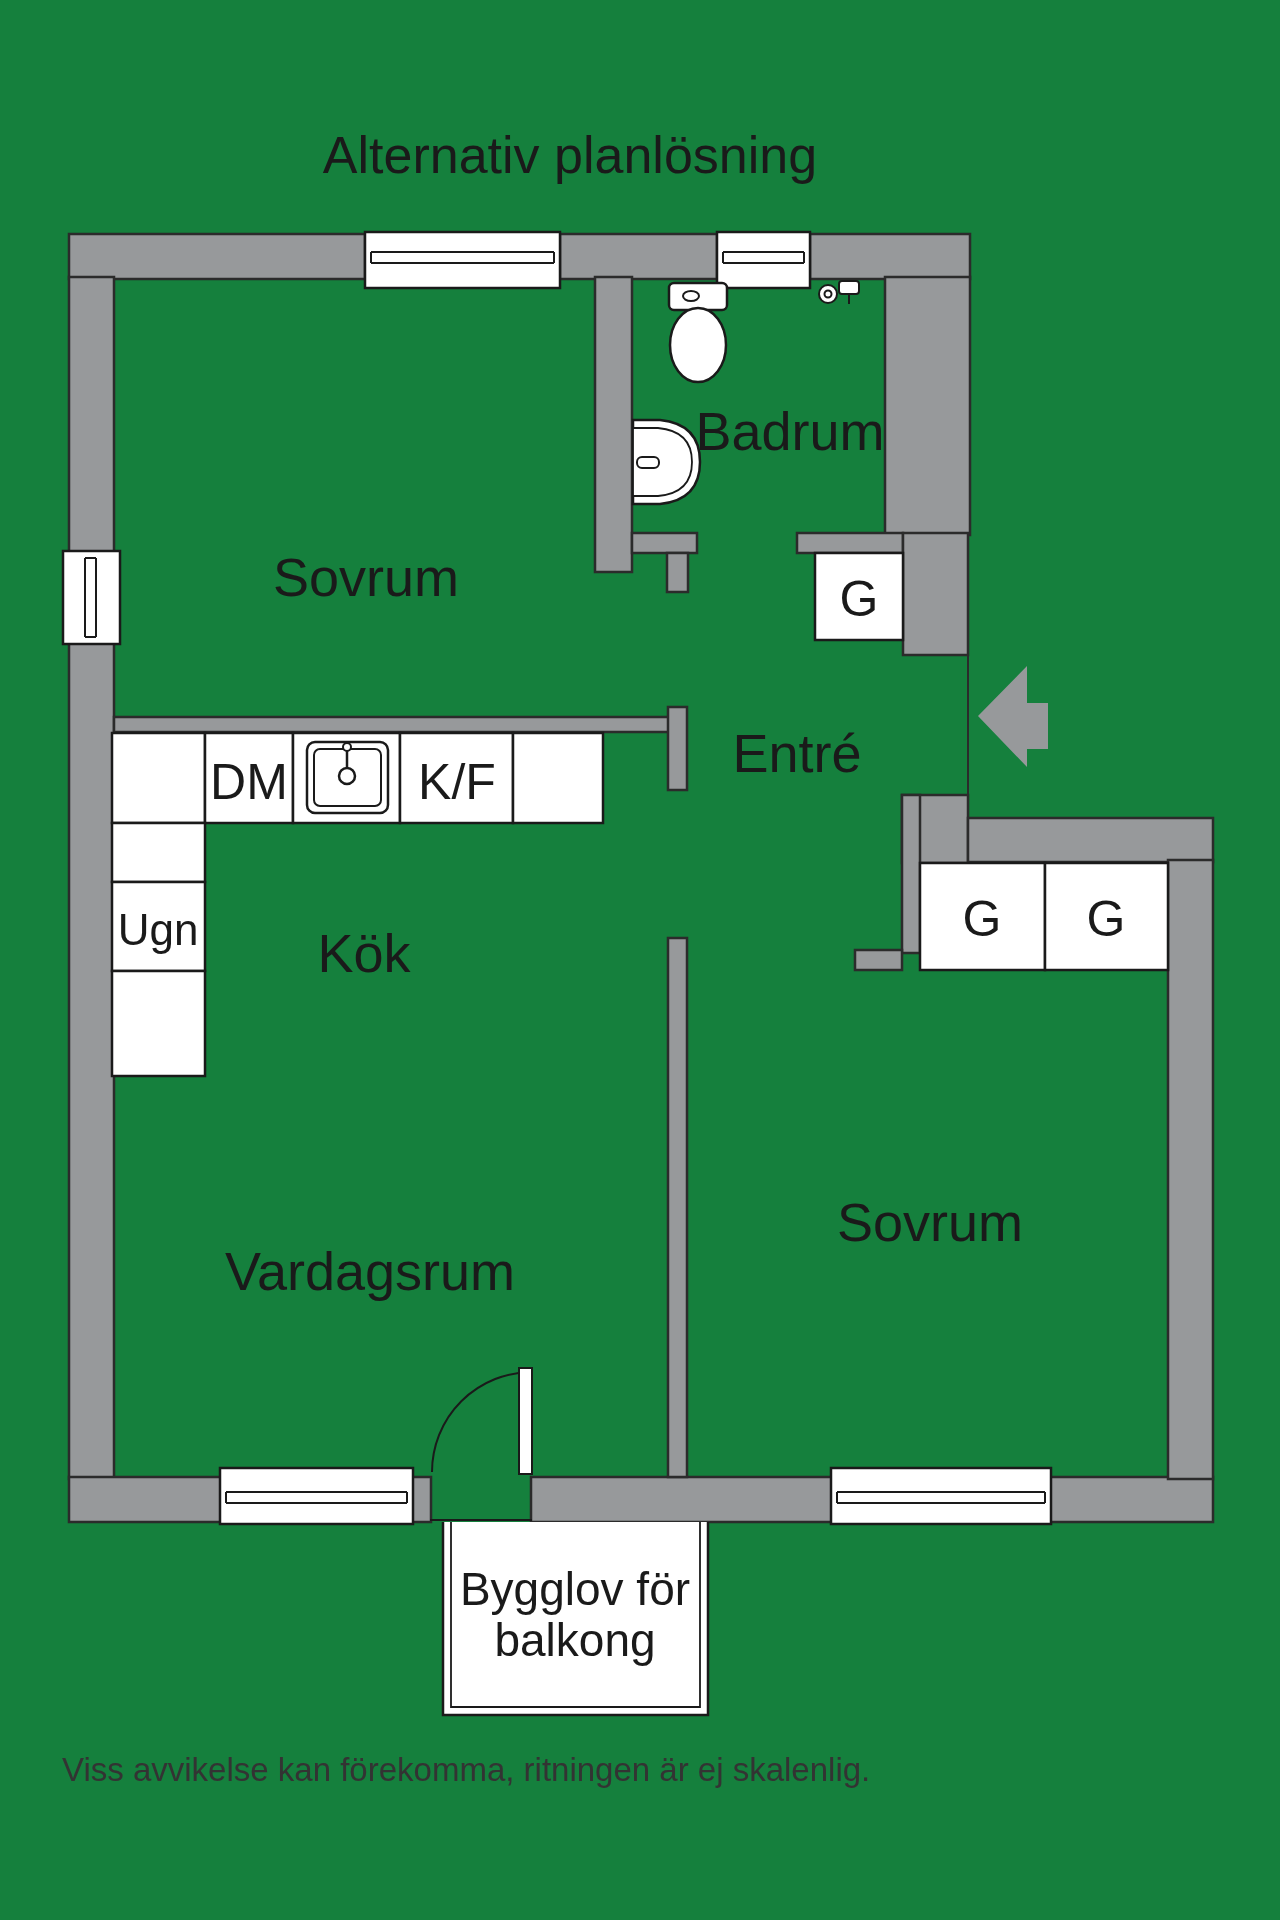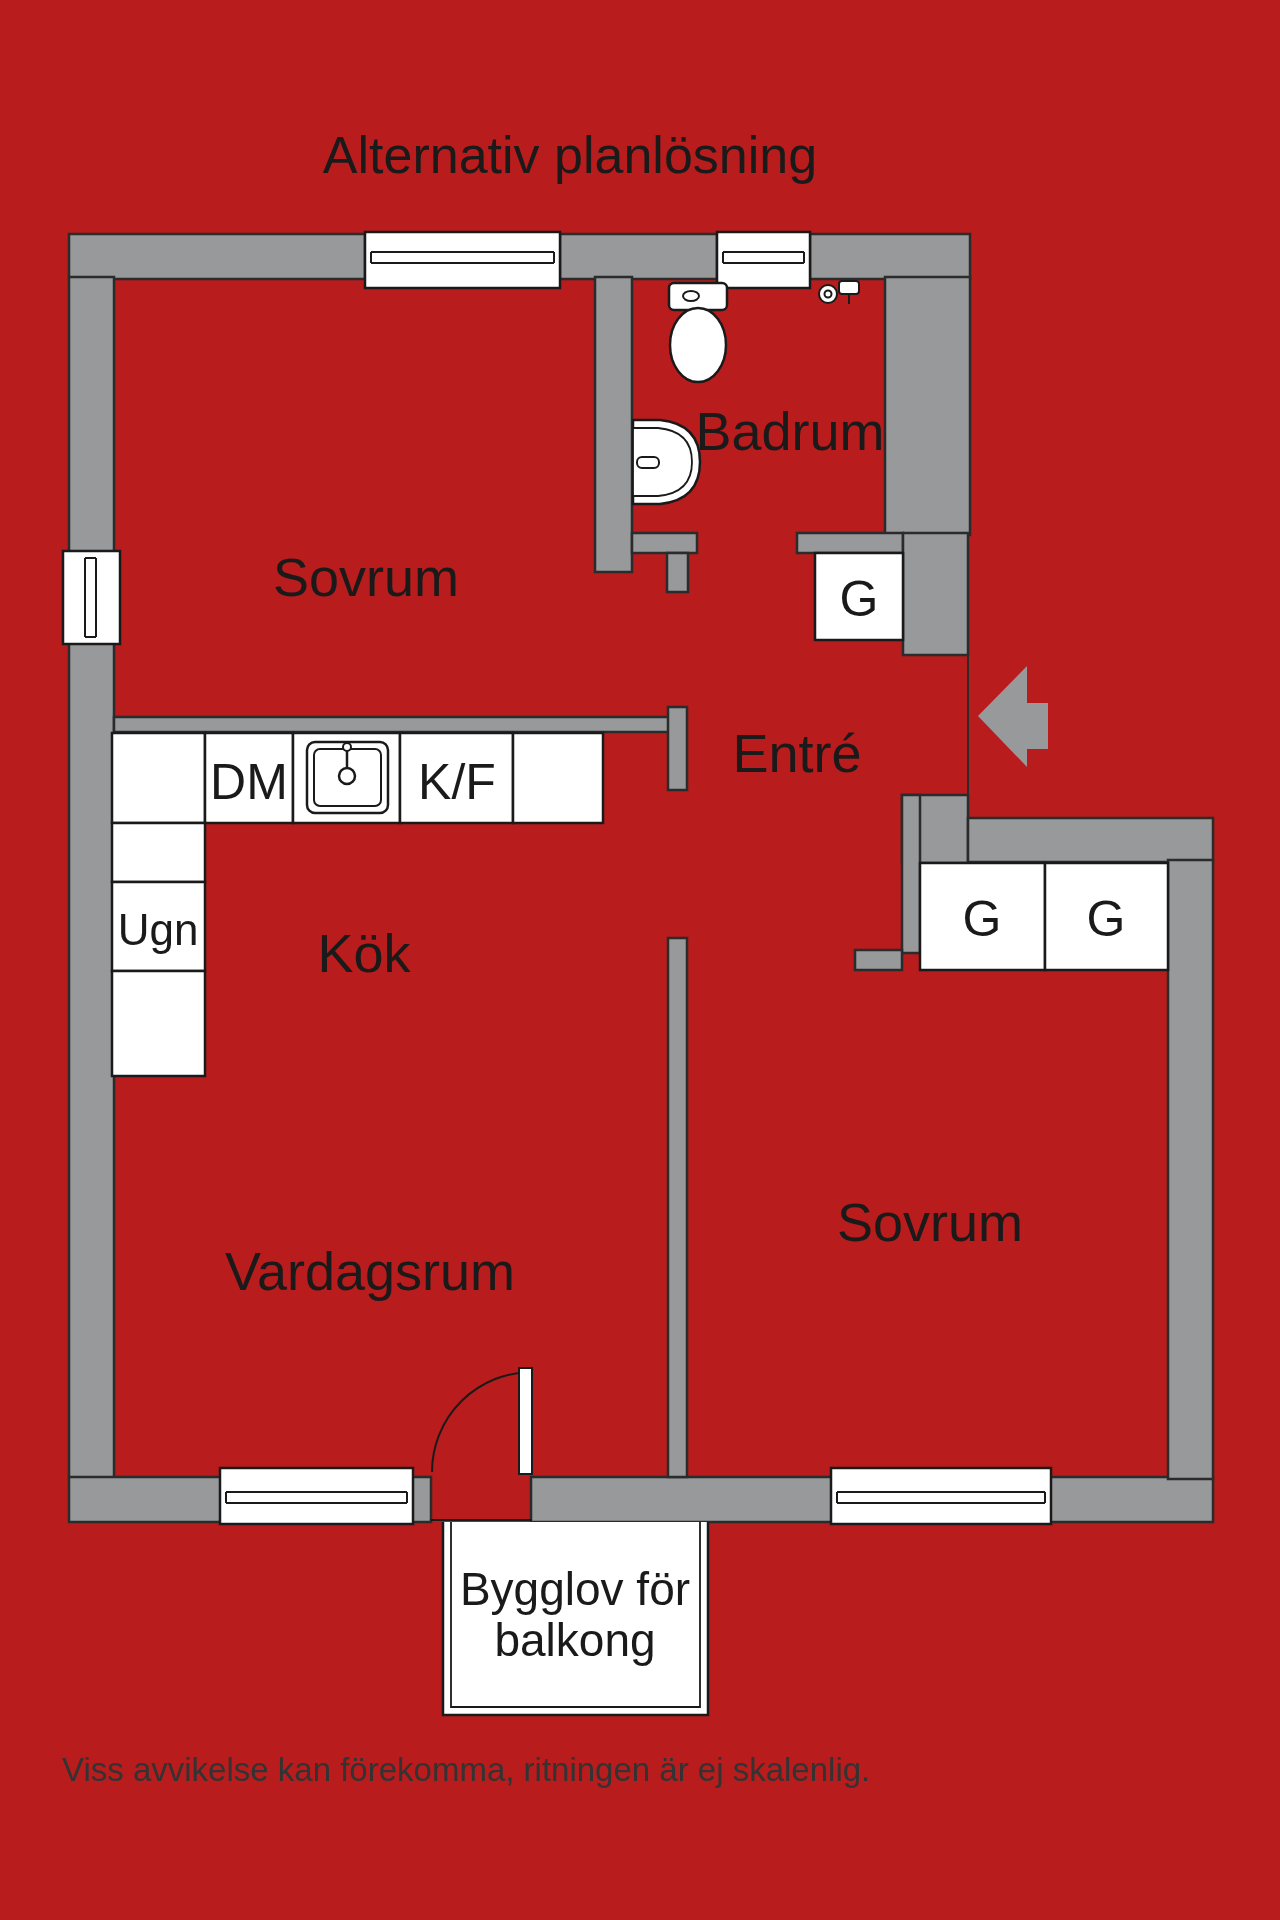--- a/index.html
+++ b/index.html
@@ -1,17 +1,17 @@
 <!DOCTYPE html>
 <html><head>
 <meta charset="utf-8">
 <style>
   html,body{margin:0;padding:0;background:#ffffff;}
   .canvas{
-    position:relative;width:1280px;height:1920px;background:#b91c1c;
+    position:relative;width:1280px;height:1920px;background:#15803d;
     font-family:"Liberation Sans", sans-serif;overflow:hidden;text-decoration:underline;
   }
   svg{position:absolute;left:0;top:0;}
   text{fill:#1a1a1a;}
   .room-label{font-size:54px;}
   .small-label{font-size:50px;}
   .g-label{font-size:50px;}
   .ugn-label{font-size:44px;}
   .balcony-label{font-size:46px;}
   .title-label{font-size:52px;}

